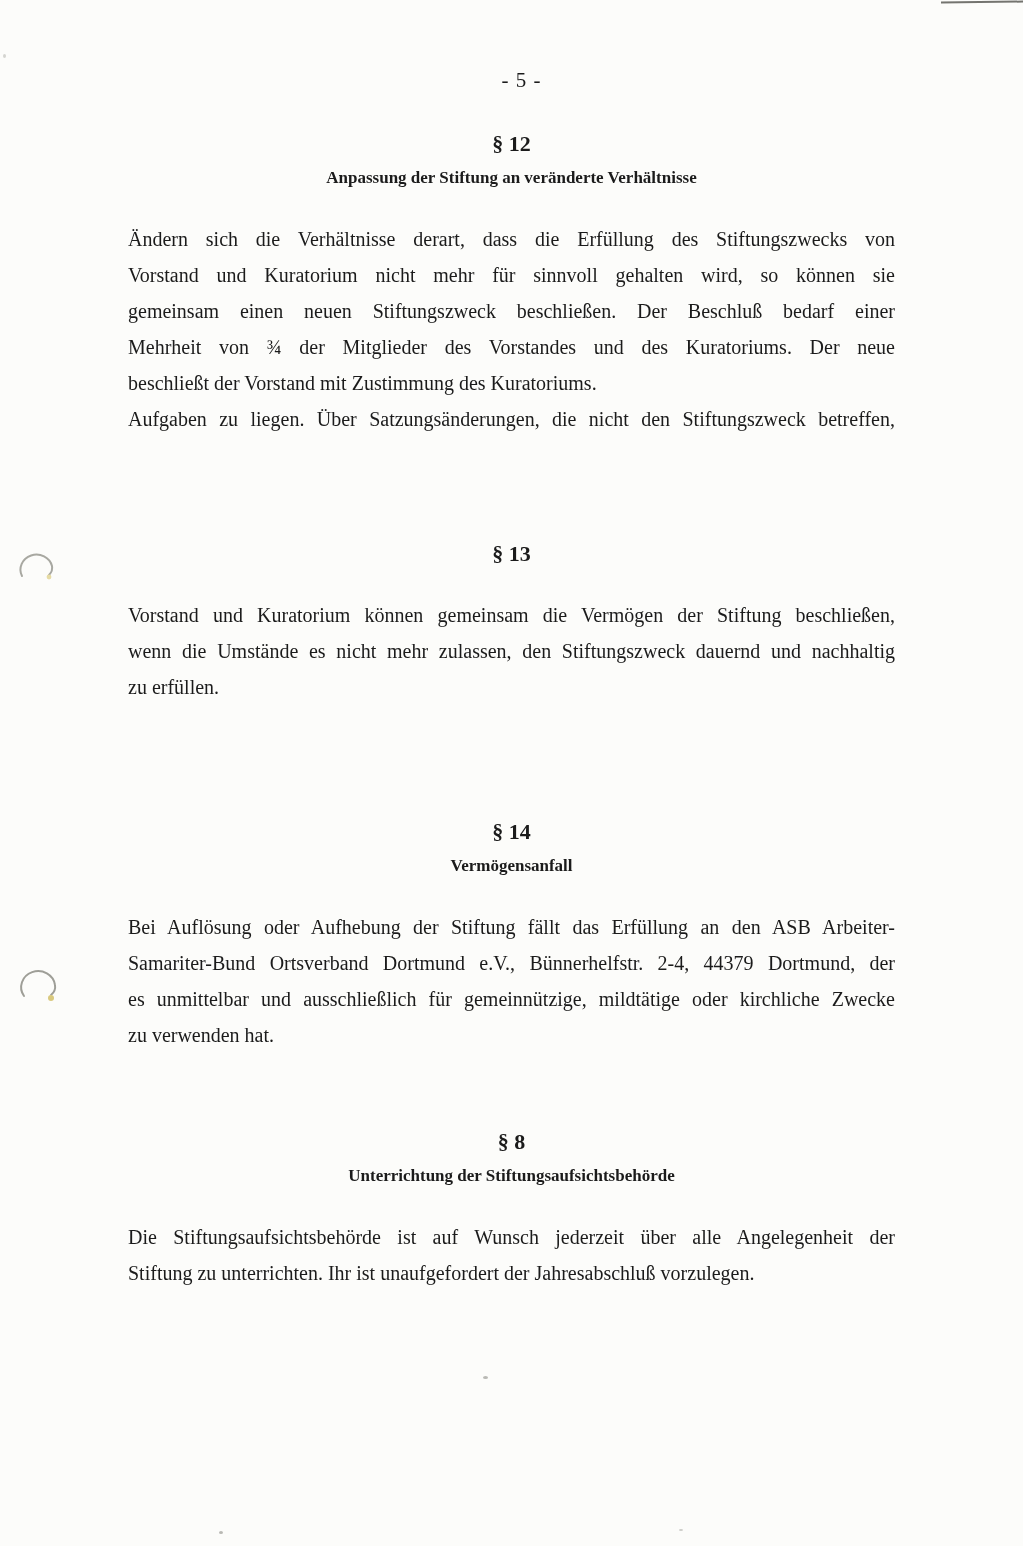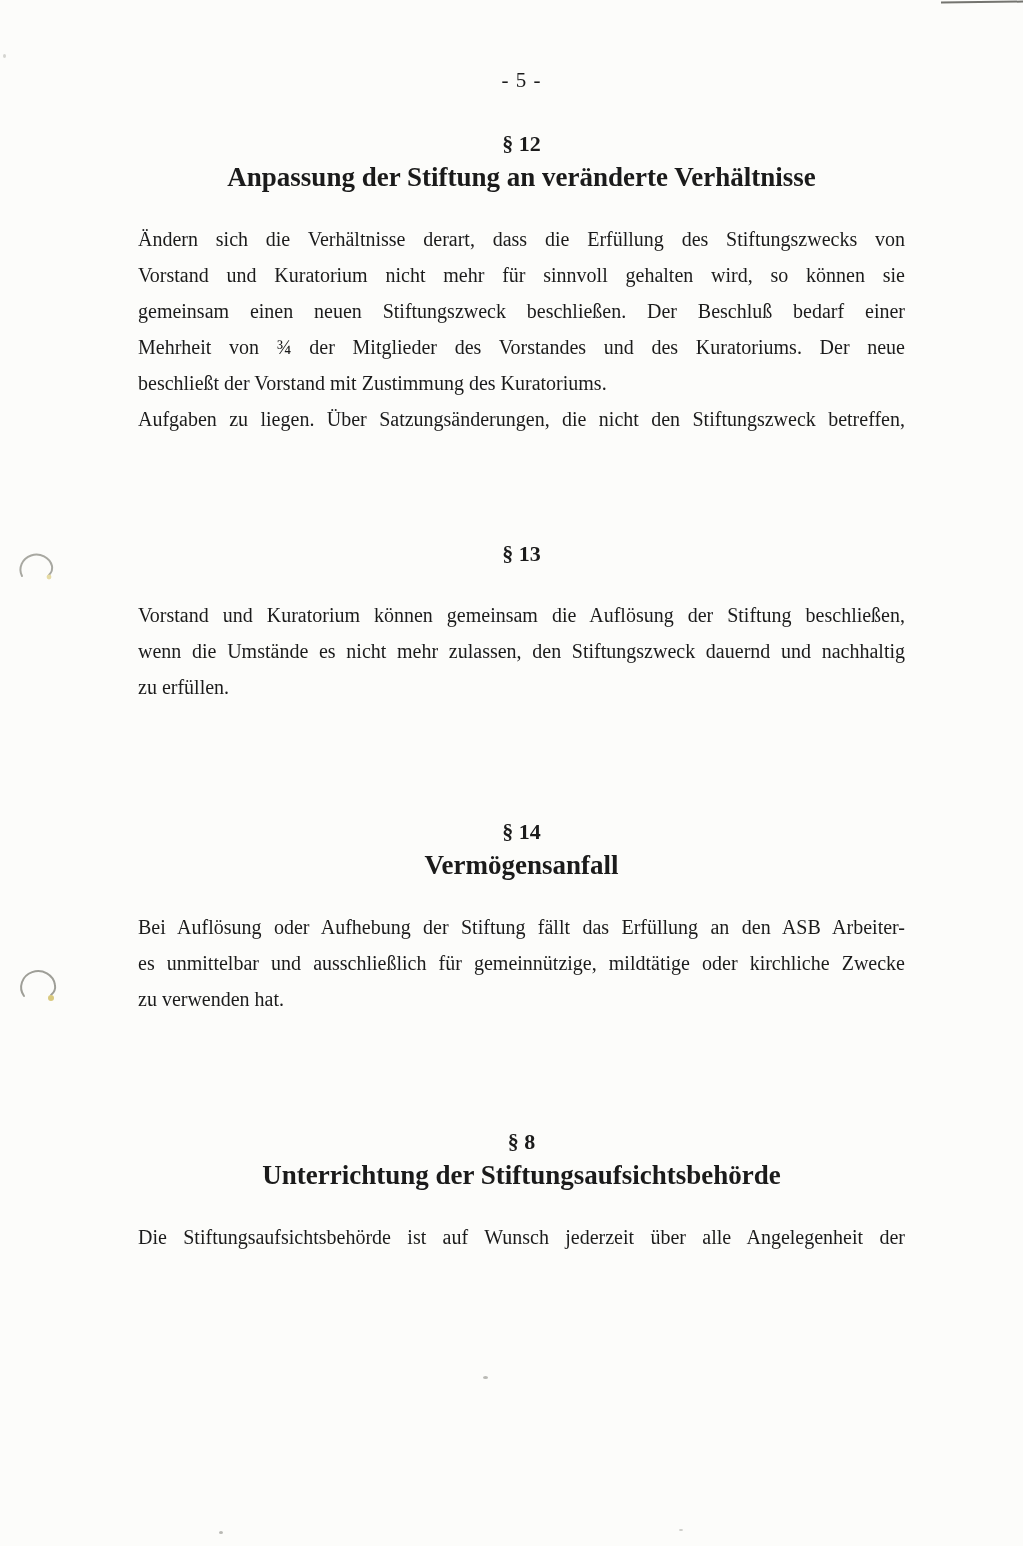--- a/index.html
+++ b/index.html
@@ -26,38 +26,38 @@
     left: 138px;
     width: 767px;
     text-align: center;
     font-size: 21px;
     letter-spacing: 1px;
   }
 
   
   .section {
     position: absolute;
-    left: 138px;
+    left: 128px;
     width: 767px;
   }
   .sec-0 { top: 130px; }
   .sec-1 { top: 540px; }
   .sec-2 { top: 818px; }
   .sec-3 { top: 1128px; }
 
   .sec-number {
     text-align: center;
     font-weight: 700;
     font-size: 22px;
     line-height: 27px;
   }
   .sec-title {
     text-align: center;
     font-weight: 700;
-    font-size: 27px;
+    font-size: 17px;
     line-height: 27px;
     margin-top: 7px;
   }
   .sec-body {
     margin-top: 30px;
     font-size: 20px;
   }
   .line {
     line-height: 36px;
     text-align: justify;
@@ -128,36 +128,38 @@
           <div class="line">Vorstand und Kuratorium nicht mehr für sinnvoll gehalten wird, so können sie</div>
           <div class="line">gemeinsam einen neuen Stiftungszweck beschließen. Der Beschluß bedarf einer</div>
           <div class="line">Mehrheit von ¾ der Mitglieder des Vorstandes und des Kuratoriums. Der neue</div>
           <div class="line last">beschließt der Vorstand mit Zustimmung des Kuratoriums.</div>
           <div class="line">Aufgaben zu liegen. Über Satzungsänderungen, die nicht den Stiftungszweck betreffen,</div>
         </div>
       </div>
       <div class="section sec-1">
         <div class="sec-number">§ 13</div>
         <div class="sec-body">
-          <div class="line">Vorstand und Kuratorium können gemeinsam die Auflösung der Stiftung beschließen,</div>
+          <div class="line">Vorstand und Kuratorium können gemeinsam die Vermögen der Stiftung beschließen,</div>
           <div class="line">wenn die Umstände es nicht mehr zulassen, den Stiftungszweck dauernd und nachhaltig</div>
           <div class="line last">zu erfüllen.</div>
         </div>
       </div>
       <div class="section sec-2">
         <div class="sec-number">§ 14</div>
         <div class="sec-title">Vermögensanfall</div>
         <div class="sec-body">
           <div class="line">Bei Auflösung oder Aufhebung der Stiftung fällt das Erfüllung an den ASB Arbeiter-</div>
+          <div class="line">Samariter-Bund Ortsverband Dortmund e.V., Bünnerhelfstr. 2-4, 44379 Dortmund, der</div>
           <div class="line">es unmittelbar und ausschließlich für gemeinnützige, mildtätige oder kirchliche Zwecke</div>
           <div class="line last">zu verwenden hat.</div>
         </div>
       </div>
       <div class="section sec-3">
         <div class="sec-number">§ 8</div>
         <div class="sec-title">Unterrichtung der Stiftungsaufsichtsbehörde</div>
         <div class="sec-body">
           <div class="line">Die Stiftungsaufsichtsbehörde ist auf Wunsch jederzeit über alle Angelegenheit der</div>
+          <div class="line last">Stiftung zu unterrichten. Ihr ist unaufgefordert der Jahresabschluß vorzulegen.</div>
         </div>
       </div>
     </div>
 
 </div>
 
 </body></html>

